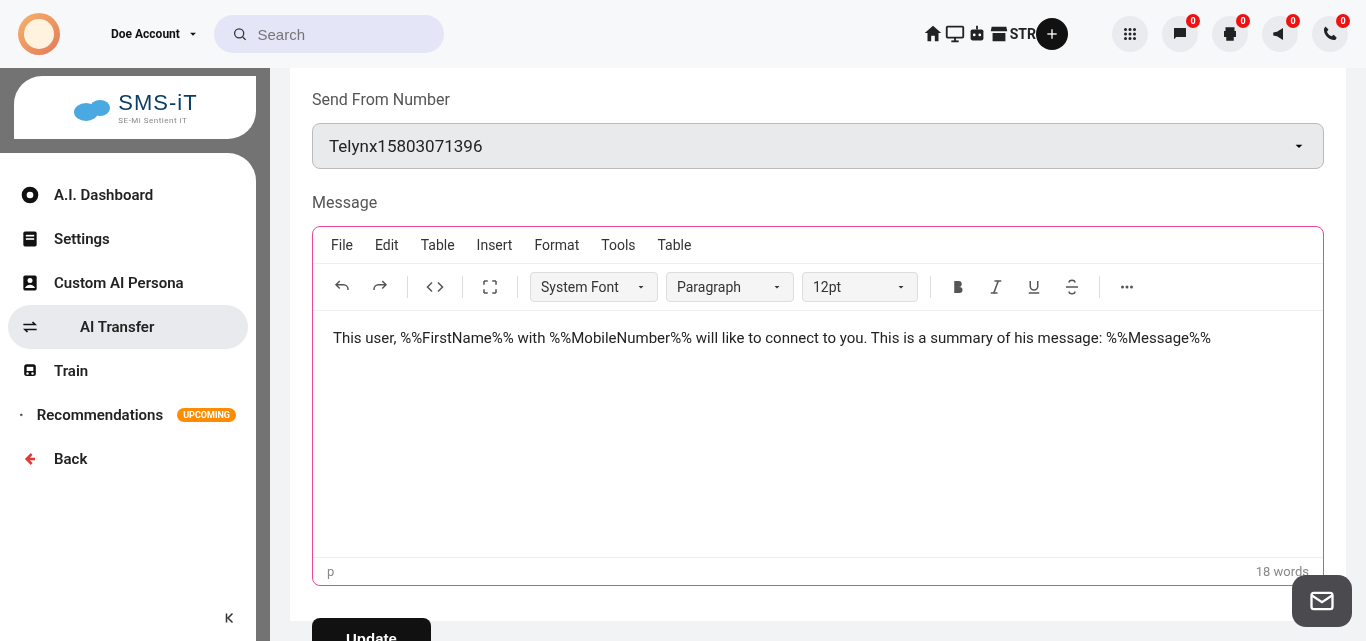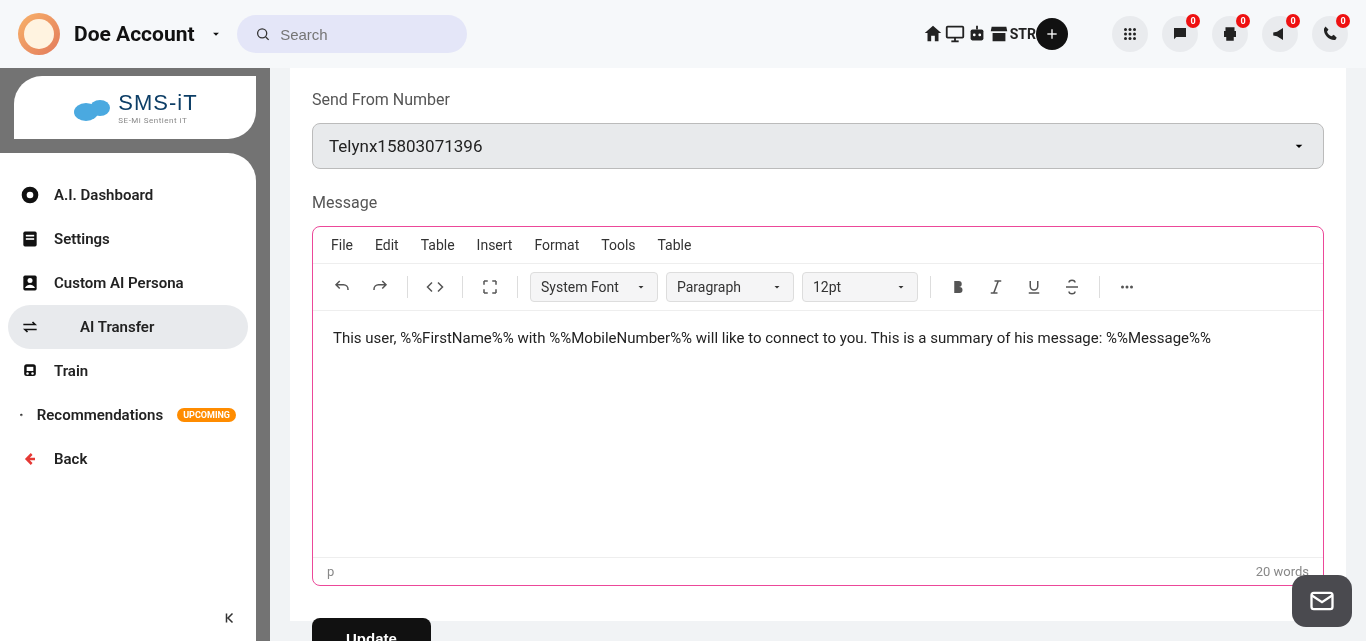--- a/index.html
+++ b/index.html
@@ -2,21 +2,21 @@
 <html><head>
 <meta charset="utf-8">
 <style>
 * { box-sizing: border-box; margin: 0; padding: 0; }
 body { font-family: -apple-system, BlinkMacSystemFont, "Segoe UI", Roboto, sans-serif; background: #f1f3f5; width: 1366px; height: 641px; overflow: hidden; }
 
 
 .topbar { display: flex; align-items: center; height: 68px; padding: 0 18px; gap: 14px; background: #f6f8fa; }
 .avatar { width: 42px; height: 42px; border-radius: 50%; background: linear-gradient(135deg,#f8b26a,#e27a5b); position: relative; }
 .avatar::after { content: ""; position: absolute; inset: 6px; background: #fff3e0; border-radius: 50%; }
-.account { display: flex; align-items: center; gap: 14px; font-weight: 700; font-size: 21px; color: #111; cursor: pointer; }
+.account { display: flex; align-items: center; gap: 6px; font-weight: 700; font-size: 12px; color: #111; cursor: pointer; margin-left: 37px; }
 .account svg { width: 14px; height: 14px; }
 .search { display: flex; align-items: center; background: #e4e6f8; border-radius: 28px; padding: 10px 18px; width: 230px; }
 .search svg { width: 18px; height: 18px; color: #333; }
 .search input { border: none; background: transparent; margin-left: 10px; font-size: 15px; outline: none; color: #777; width: 100%; }
 .topbar-spacer { flex: 1; }
 .topicons { display: flex; align-items: center; }
 .topicons .ic, .topicons .str { color: #222; cursor: pointer; display: flex; align-items: center; }
 .topicons svg { width: 22px; height: 22px; }
 .str { font-weight: 700; font-size: 14px; }
 .plus-btn { width: 32px; height: 32px; background: #111; border-radius: 50%; display: flex; align-items: center; justify-content: center; color: #fff; cursor: pointer; }
@@ -339,21 +339,21 @@
                   <circle cx="12" cy="12" r="2"></circle>
                   <circle cx="18" cy="12" r="2"></circle>
                 </svg>
               </div>
           </div>
           <div class="editor-body">
             <p>This user, %%FirstName%% with %%MobileNumber%% will like to connect to you. This is a summary of his message: %%Message%%</p>
           </div>
           <div class="editor-footer">
             <span>p</span>
-            <span>20 words</span>
+            <span>18 words</span>
           </div>
         </div>
 
         <button class="update-btn">Update</button>
       </div>
     </div>
   </div>
 </div>
 
 <div class="chat-float">

